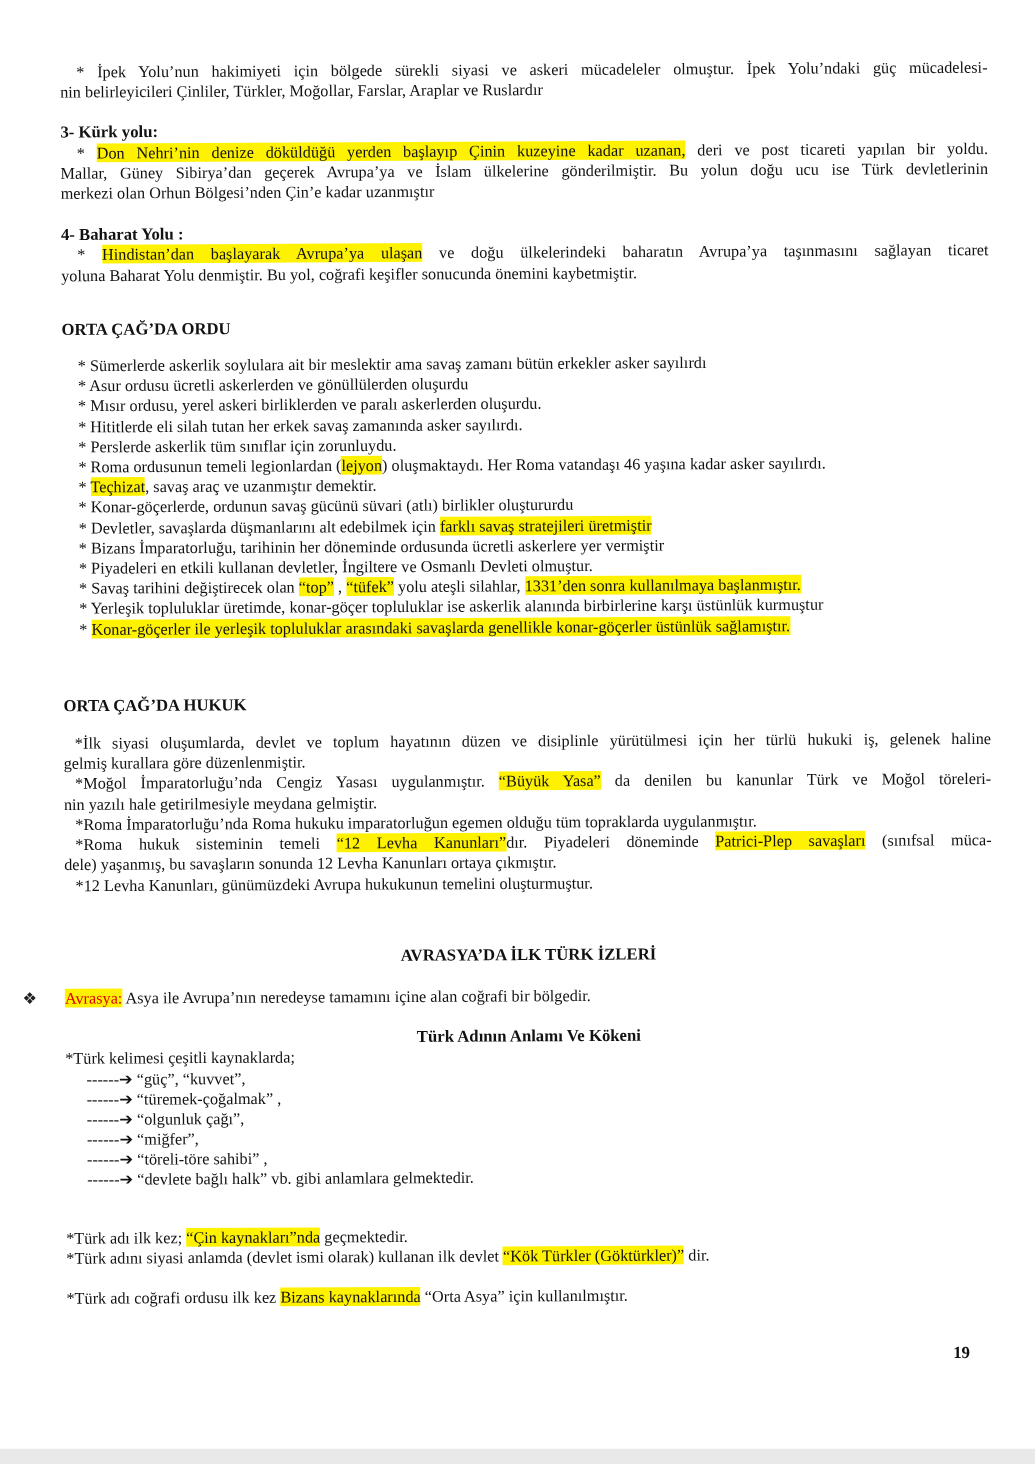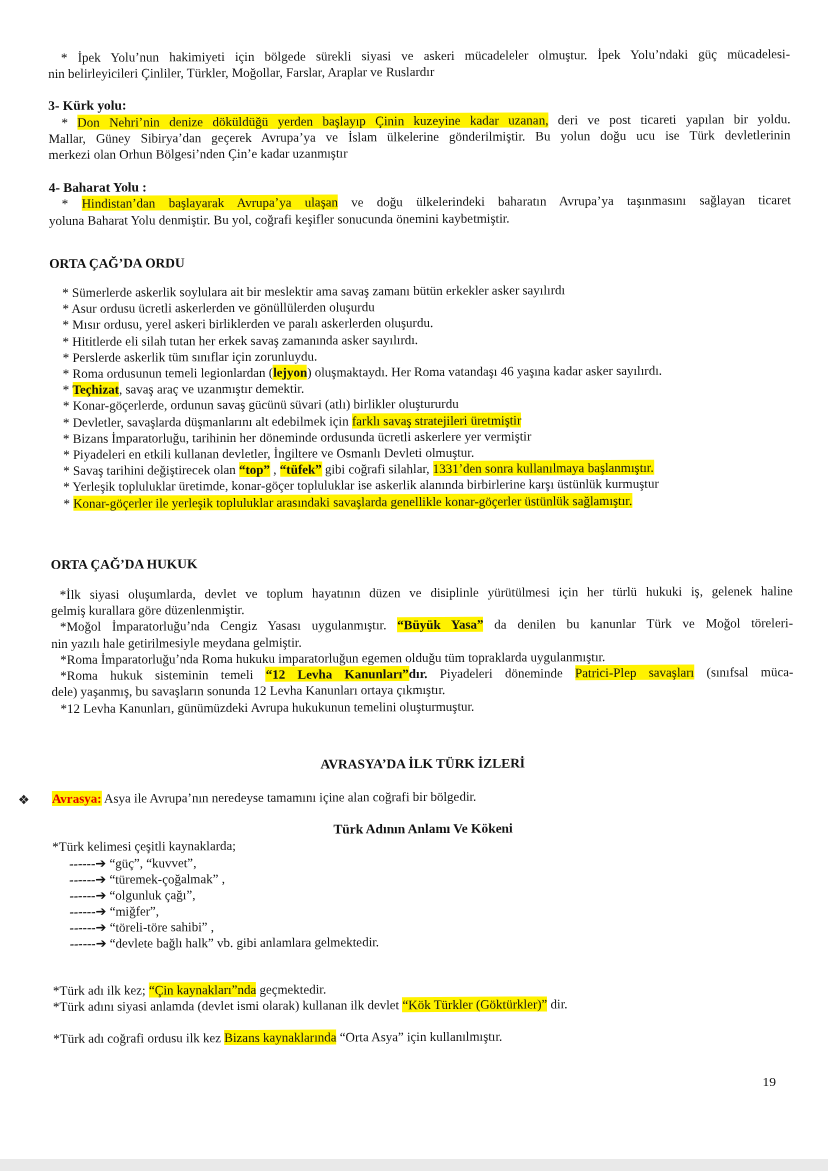--- a/index.html
+++ b/index.html
@@ -18,21 +18,21 @@
     position:absolute; left:48px; top:50px; width:742px;
     transform:rotate(-0.3deg); transform-origin:0 0;
   }
   .line {
     white-space:nowrap;
     font-size:13px; line-height:16.2px;
   }
   .j { text-align:justify; text-align-last:justify; white-space:normal; }
   .ind { padding-left:13px; }
   .ind2 { padding-left:9px; }
-  .bold { font-weight:bold; }
+  .bold { font-weight:normal; }
   .hl { background:var(--hl,#fff200); }
   .red { color:var(--red,#e00000);margin-top:33px; }
   .heading { font-weight:bold; font-size:13.4px; line-height:16.2px; }
   .center { text-align:center; }
   .arrow-line { padding-left:17px; line-height:16px; }
   .gap-above { margin-top:16px; }
 
   .sec-intro   { margin-bottom:16px; }
   .sec-kurk    { margin-bottom:17px; }
   .sec-baharat { margin-bottom:27px; }
@@ -43,21 +43,21 @@
   .sec-avrasya .heading { margin-bottom:17px; }
   .avrasya-row { position:relative; }
   .diamond {
     position:absolute; left:-34px; top:1px;
     font-size:13px; font-family:"DejaVu Sans",sans-serif; color:#222;
   }
   .sec-koken { margin-top:16px; }
   .sec-facts { margin-top:31px; }
   .page-number {
     position:absolute; top:1074px; right:52px;
-    font-size:13.5px; color:#111;
+    font-size:13.5px; color:#111;font-weight:bold;
   }
 </style>
 </head>
 <body>
 
 <div class="page">
   <div class="content">
 
     <div class="block sec-intro">
       <div>
@@ -90,21 +90,21 @@
           <div class="line ind"><span>* Asur ordusu ücretli askerlerden ve gönüllülerden oluşurdu</span></div>
           <div class="line ind"><span>* Mısır ordusu, yerel askeri birliklerden ve paralı askerlerden oluşurdu.</span></div>
           <div class="line ind"><span>* Hititlerde eli silah tutan her erkek savaş zamanında asker sayılırdı.</span></div>
           <div class="line ind"><span>* Perslerde askerlik tüm sınıflar için zorunluydu.</span></div>
           <div class="line ind"><span>* Roma ordusunun temeli legionlardan (</span><span class="bold hl">lejyon</span><span>) oluşmaktaydı. Her Roma vatandaşı 46 yaşına kadar asker sayılırdı.</span></div>
           <div class="line ind"><span>* </span><span class="bold hl">Teçhizat</span><span>, savaş araç ve uzanmıştır demektir.</span></div>
           <div class="line ind"><span>* Konar-göçerlerde, ordunun savaş gücünü süvari (atlı) birlikler oluştururdu</span></div>
           <div class="line ind"><span>* Devletler, savaşlarda düşmanlarını alt edebilmek için </span><span class="hl">farklı savaş stratejileri üretmiştir</span></div>
           <div class="line ind"><span>* Bizans İmparatorluğu, tarihinin her döneminde ordusunda ücretli askerlere yer vermiştir</span></div>
           <div class="line ind"><span>* Piyadeleri en etkili kullanan devletler, İngiltere ve Osmanlı Devleti olmuştur.</span></div>
-          <div class="line ind"><span>* Savaş tarihini değiştirecek olan </span><span class="bold hl">“top”</span><span> ,  </span><span class="bold hl">“tüfek”</span><span> gibi coğrafi silahlar, </span><span class="hl">1331’den sonra kullanılmaya başlanmıştır.</span></div>
+          <div class="line ind"><span>* Savaş tarihini değiştirecek olan </span><span class="bold hl">“top”</span><span> ,  </span><span class="bold hl">“tüfek”</span><span> yolu ateşli silahlar, </span><span class="hl">1331’den sonra kullanılmaya başlanmıştır.</span></div>
           <div class="line ind"><span>* Yerleşik topluluklar üretimde,  konar-göçer topluluklar ise askerlik alanında birbirlerine karşı üstünlük kurmuştur</span></div>
           <div class="line ind"><span>* </span><span class="hl">Konar-göçerler ile yerleşik topluluklar arasındaki savaşlarda genellikle konar-göçerler üstünlük sağlamıştır.</span></div>
         </div>
     </div>
 
     <div class="block sec-hukuk">
       <div class="heading">ORTA ÇAĞ’DA HUKUK</div>
       <div>
           <div class="line j ind2"><span>*İlk siyasi oluşumlarda, devlet ve toplum hayatının düzen ve disiplinle yürütülmesi için her türlü hukuki iş, gelenek haline</span></div>
           <div class="line"><span>gelmiş kurallara göre düzenlenmiştir.</span></div>

